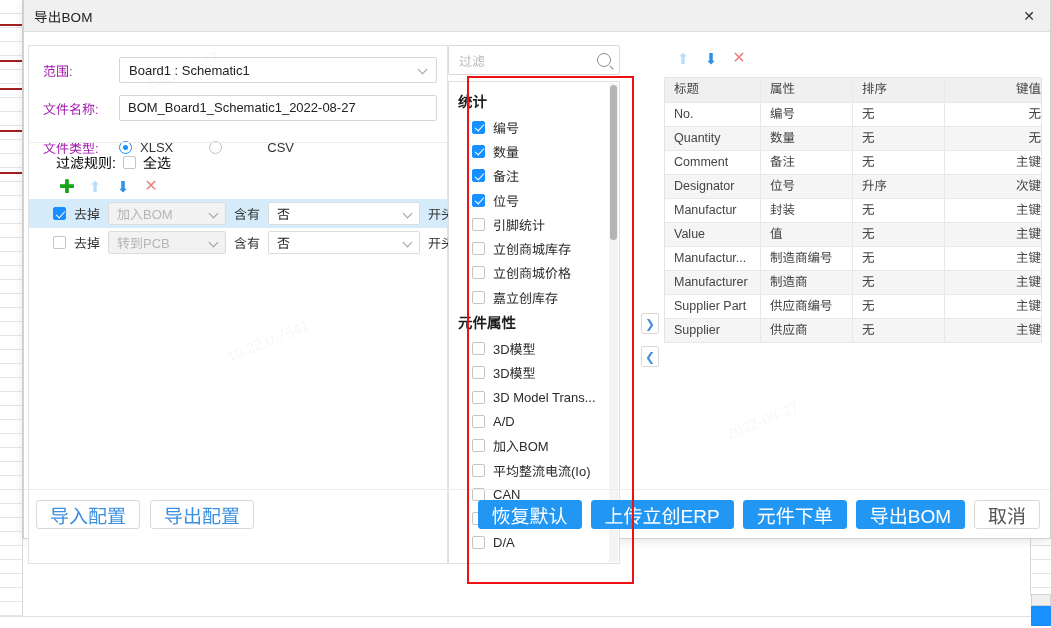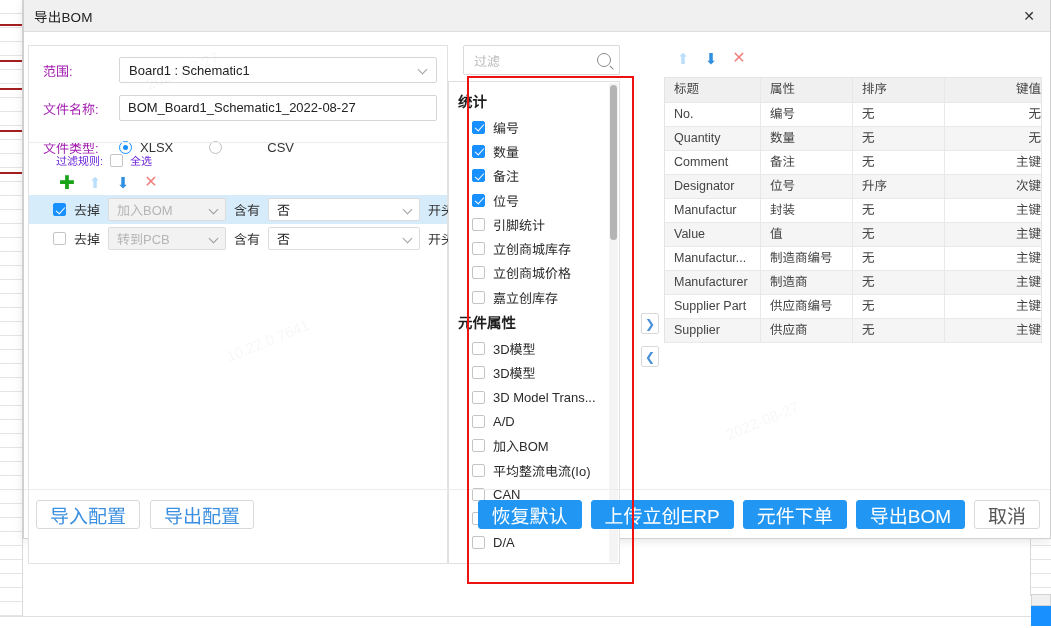--- a/index.html
+++ b/index.html
@@ -213,21 +213,21 @@
     left: 0; top: 96px;
     right: 0; bottom: 0;
     border-top: 1px solid #ececec;
   }
   #filter-head {
     display: flex;
     align-items: center;
     padding: 9px 0 0 27px;
     gap: 7px;
   }
-  #filter-head .label { font-size: 11px; color: #6d28d9; }
+  #filter-head .label { font-size: 14px; color: #000000; }
 
   .cbx {
     width: 13px; height: 13px;
     border: 1px solid #c4c4c4;
     border-radius: 2px;
     background: #fff;
     box-sizing: border-box;
     position: relative;
     flex: none;
     cursor: pointer;
@@ -310,21 +310,20 @@
   }
   #mid-search {
     height: 30px;
     border: 1px solid #d9d9d9;
     border-radius: 2px;
     display: flex;
     align-items: center;
     padding: 0 8px 0 10px;
     box-sizing: border-box;
     background: #fff;
-    margin-left: 15px;
   }
   #mid-search .ph { flex: 1; color: #b9b9b9; font-size: 13px; }
   #mid-search .search-ic {
     width: 14px; height: 14px;
     border: 1.4px solid #8a8a8a;
     border-radius: 50%;
     position: relative;
     flex: none;
     box-sizing: border-box;
   }

